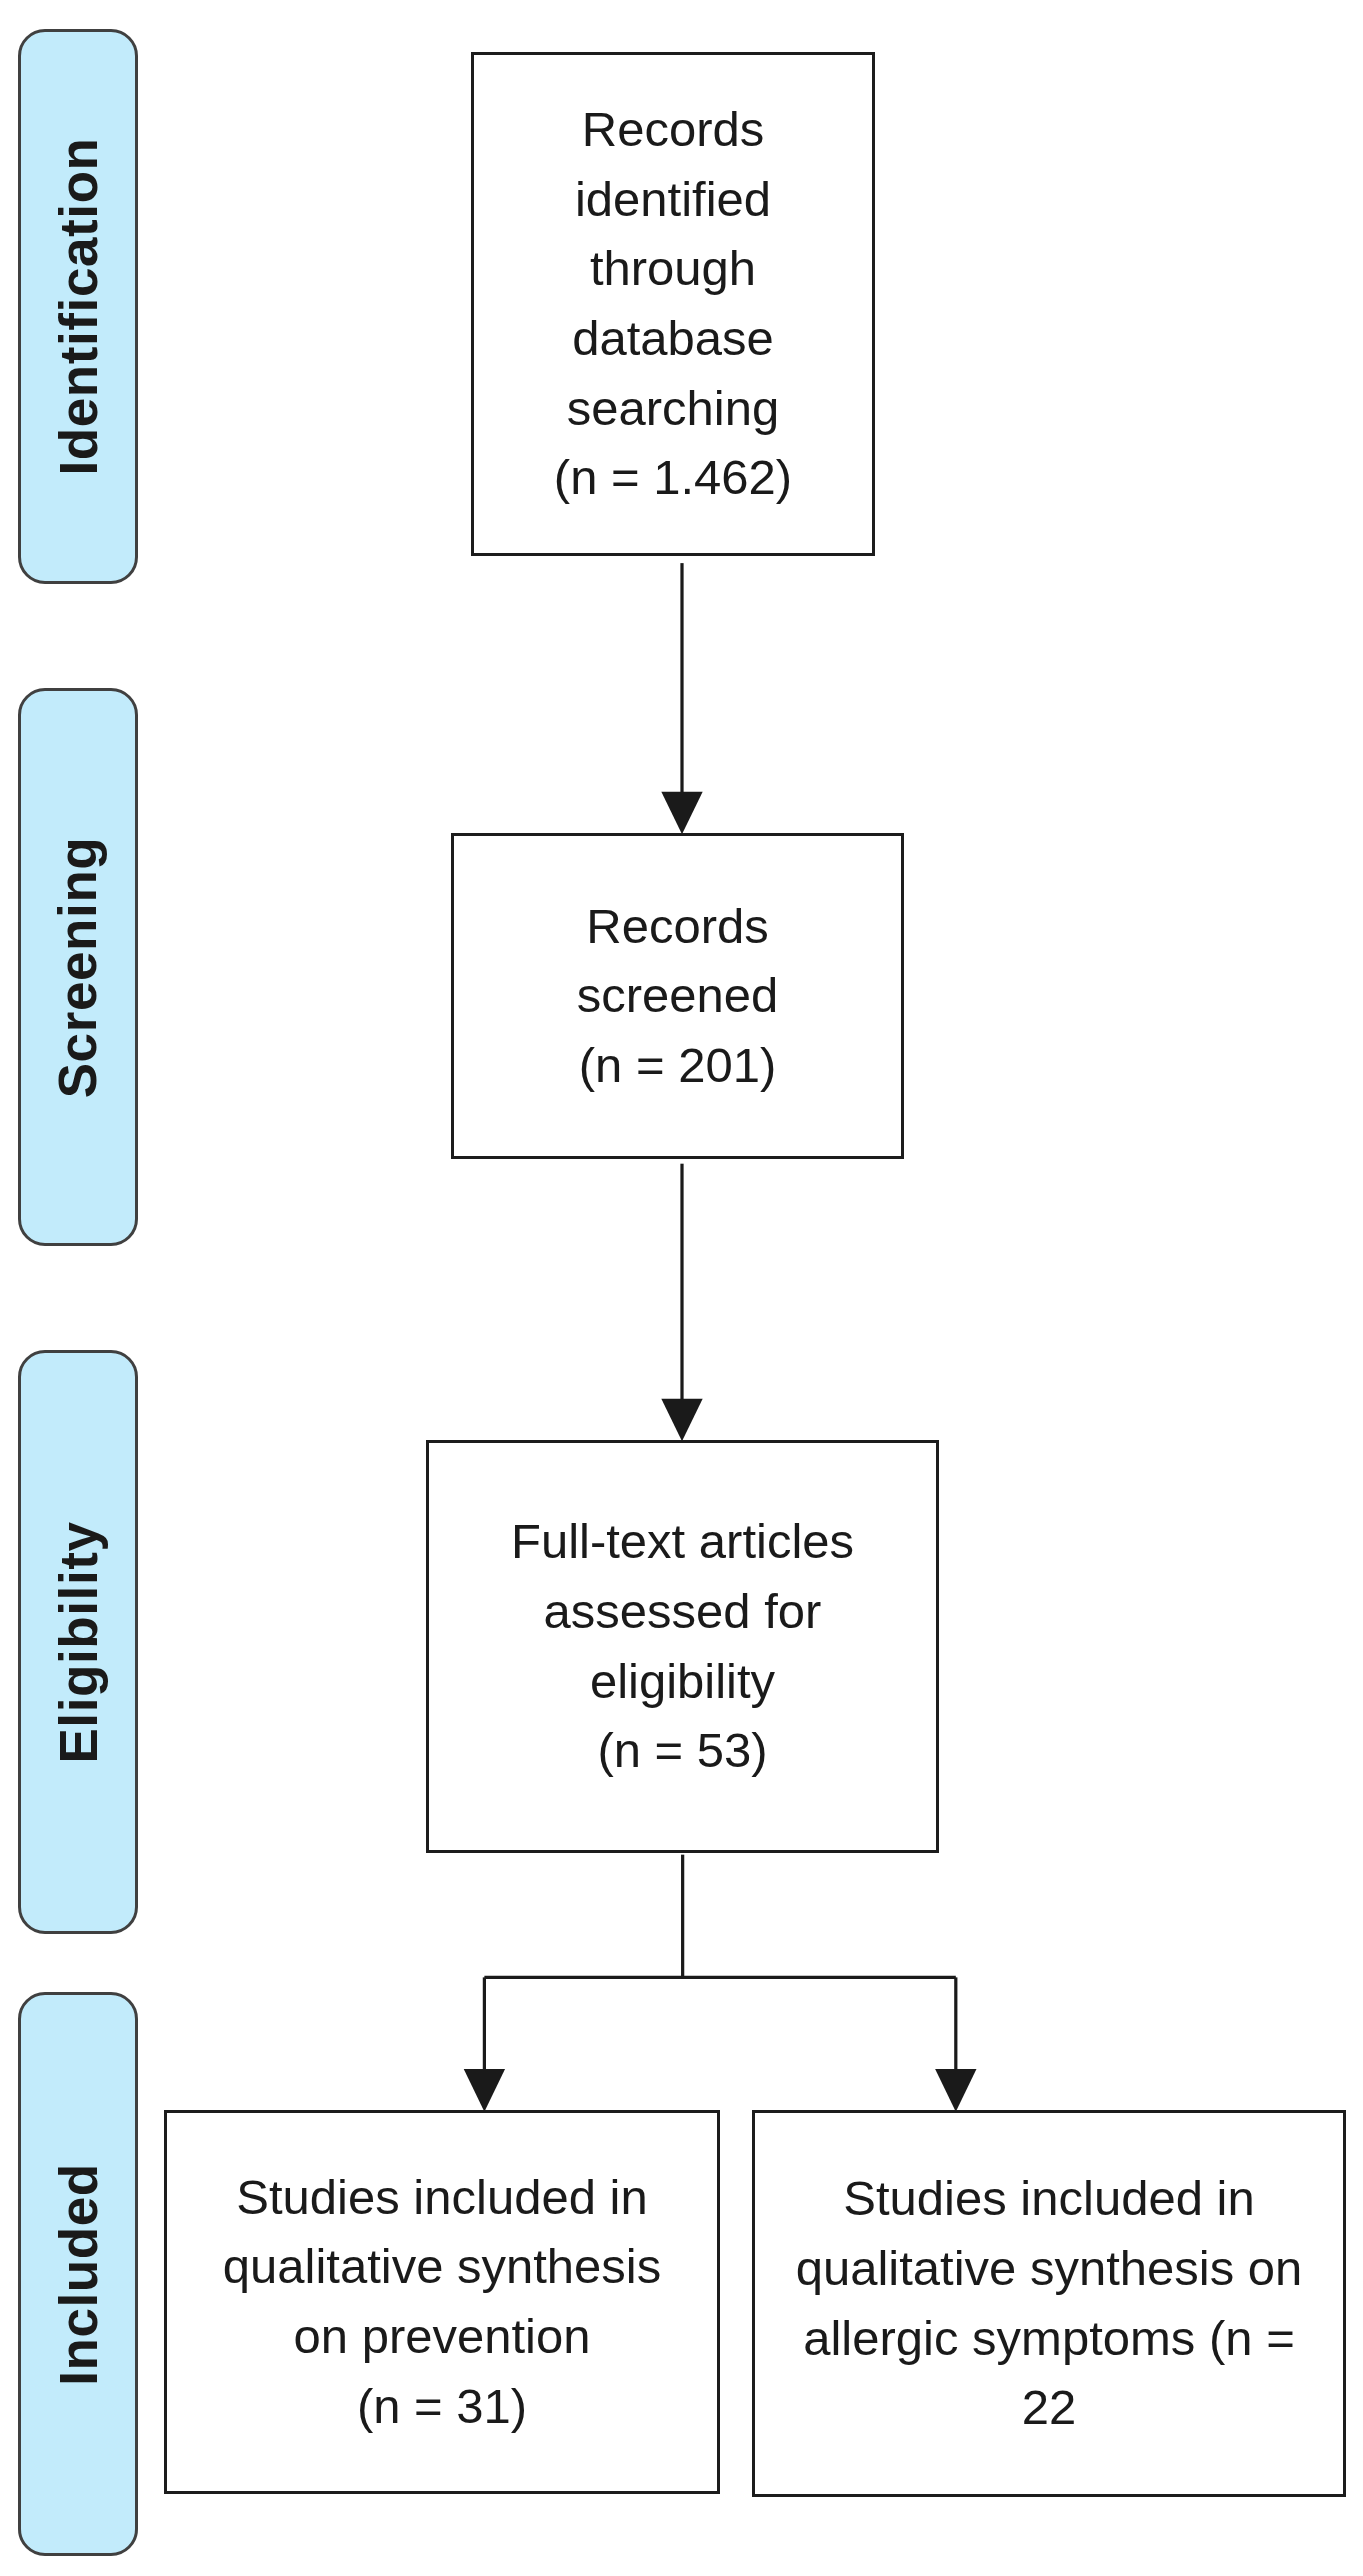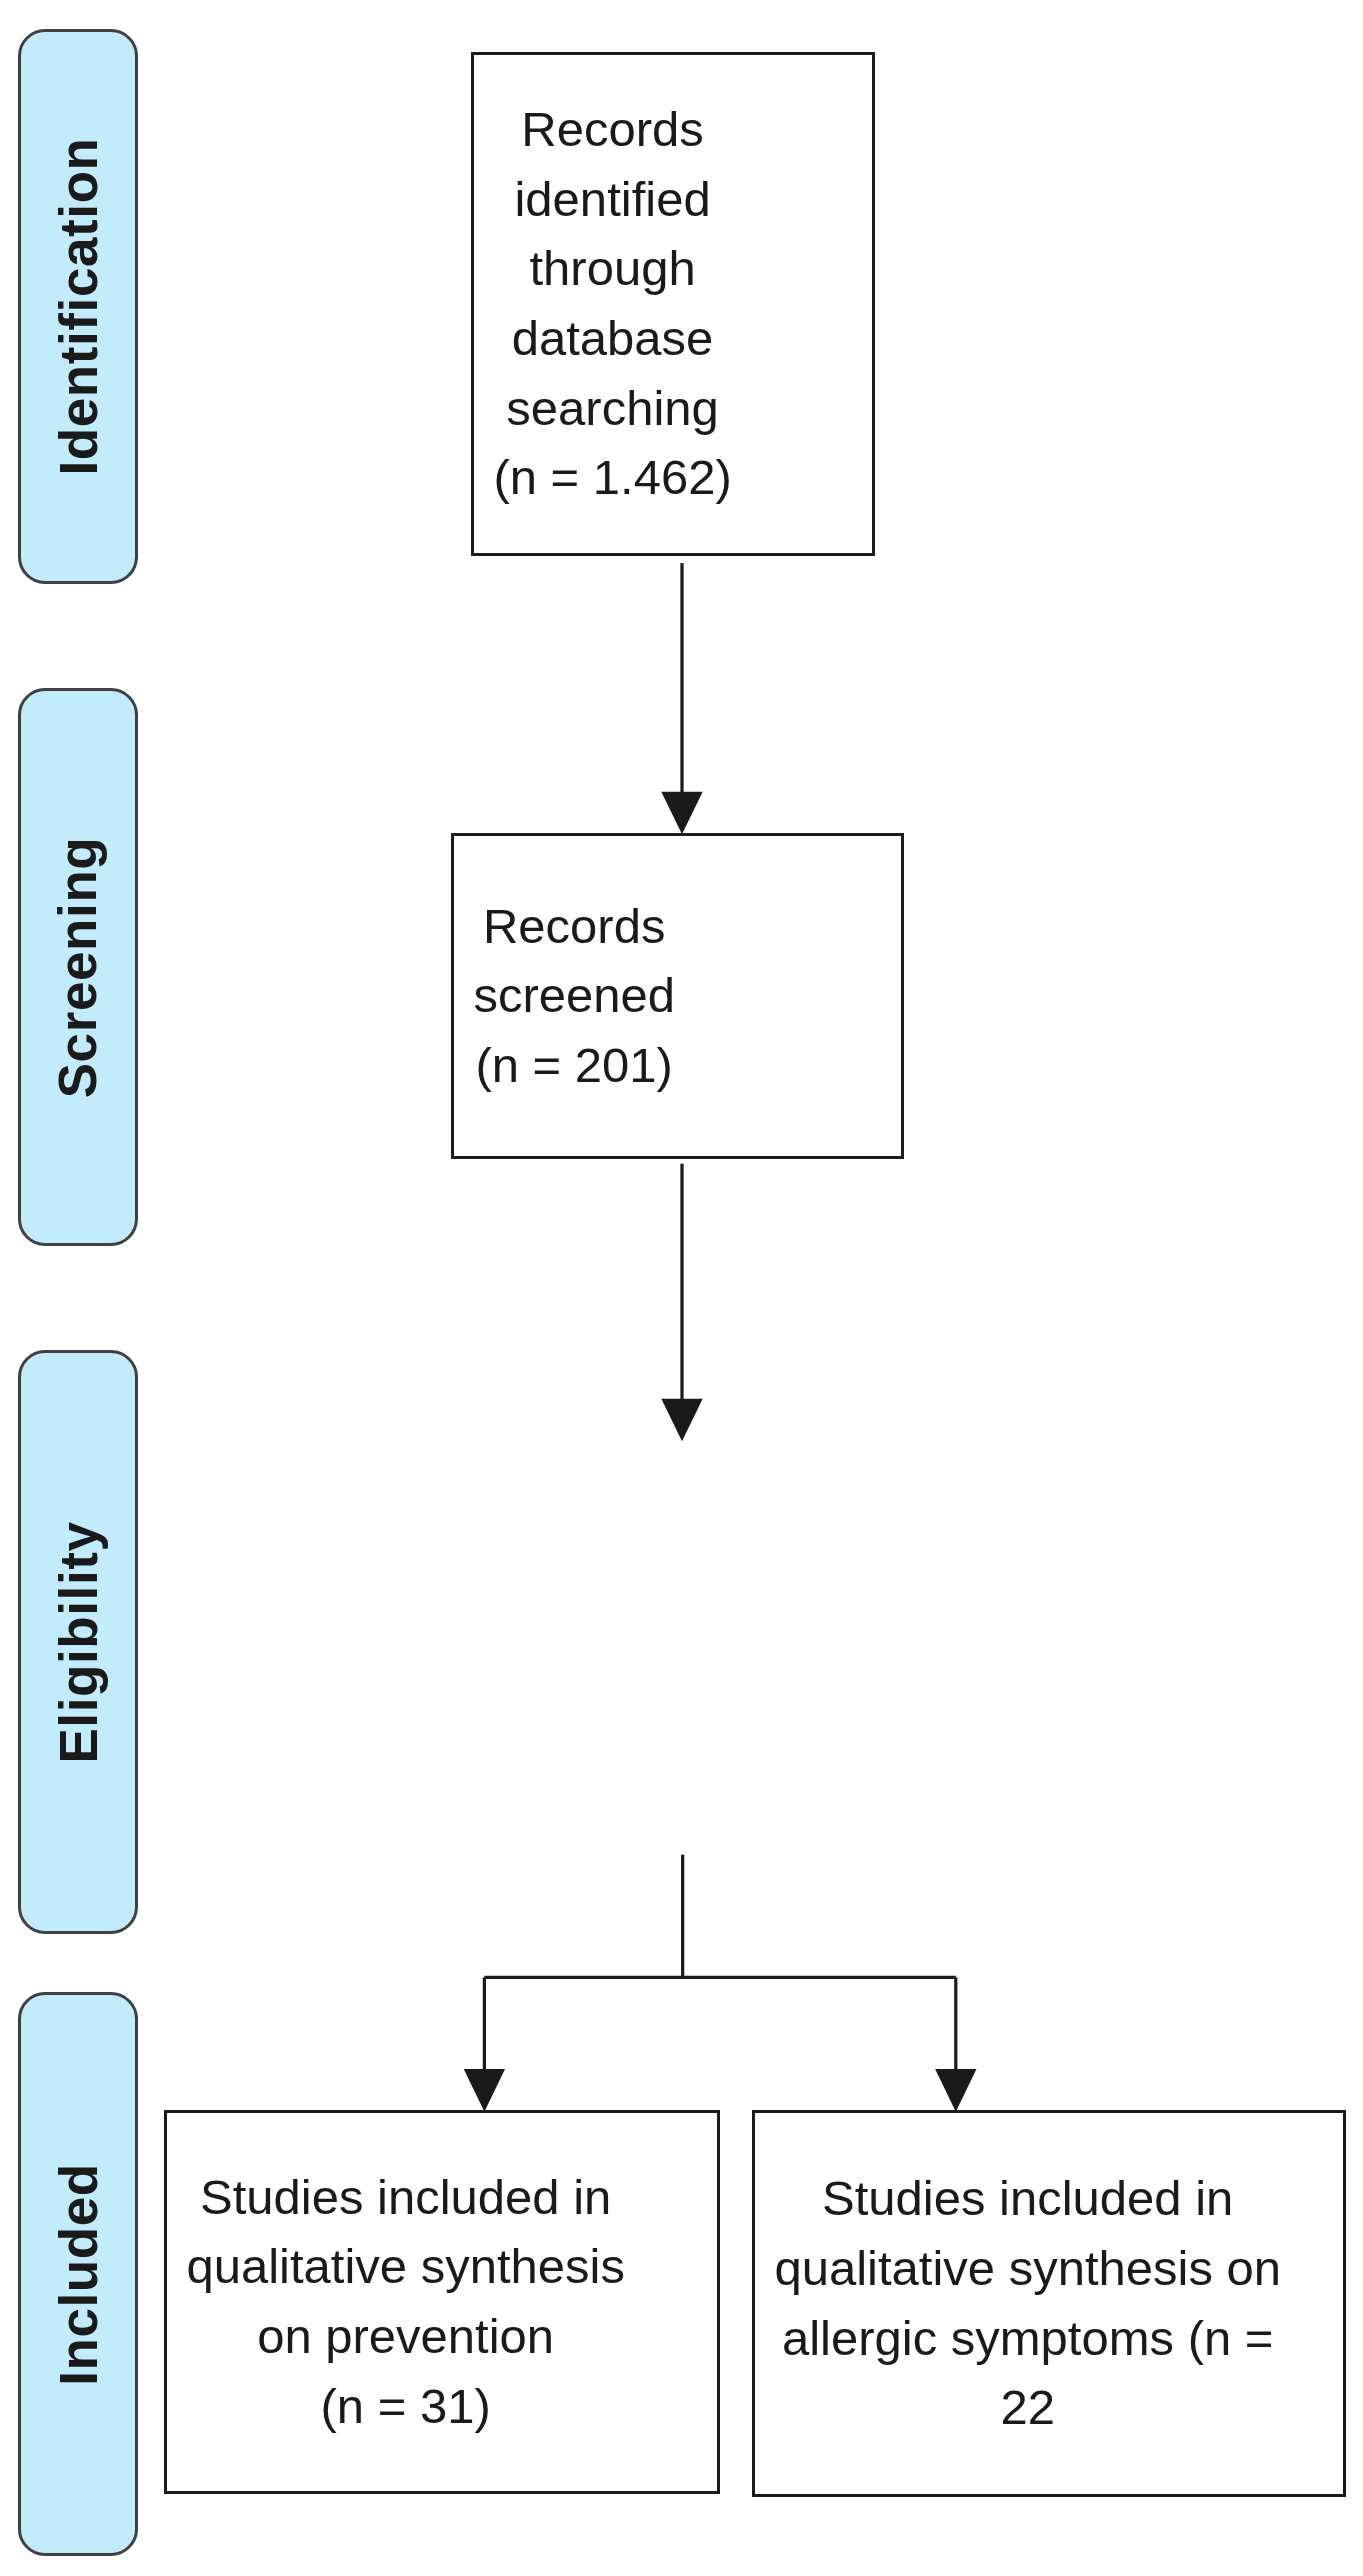--- a/index.html
+++ b/index.html
@@ -56,21 +56,21 @@
     font-weight: bold;
     color: var(--text-color);
     letter-spacing: 0.6px;
   }
   .node {
     position: absolute;
     background: var(--node-bg);
     border: 3.2px solid var(--node-border);
     display: flex;
     align-items: center;
-    justify-content: flex-start;
+    justify-content: center;
     text-align: center;
   }
   .node-text {
     white-space: pre-line;
     font-size: 49px;
     line-height: 1.42;
     color: var(--text-color);
     padding: 0 19.4px;
   }
   
@@ -131,20 +131,26 @@
 through
 database
 searching
 (n = 1.462)</div>
   </div>
   <div class="node node-screened">
     <div class="node-text">Records
 screened
 (n = 201)</div>
   </div>
+  <div class="node node-fulltext">
+    <div class="node-text">Full-text articles
+assessed for
+eligibility
+(n = 53)</div>
+  </div>
   <div class="node node-prevention">
     <div class="node-text">Studies included in
 qualitative synthesis
 on prevention
 (n = 31)</div>
   </div>
   <div class="node node-allergic">
     <div class="node-text">Studies included in
 qualitative synthesis on
 allergic symptoms (n =

